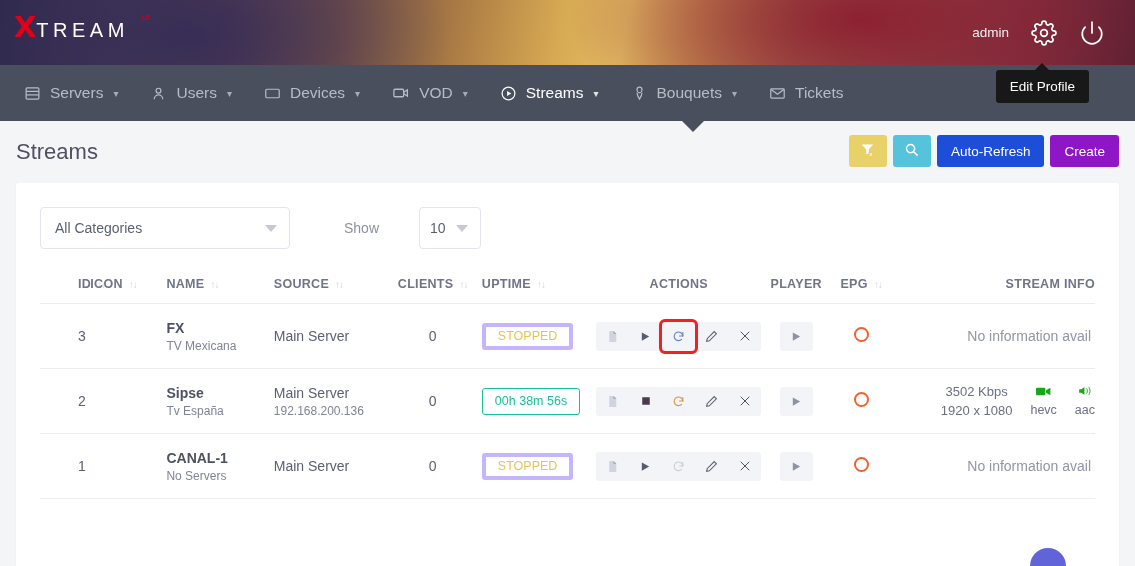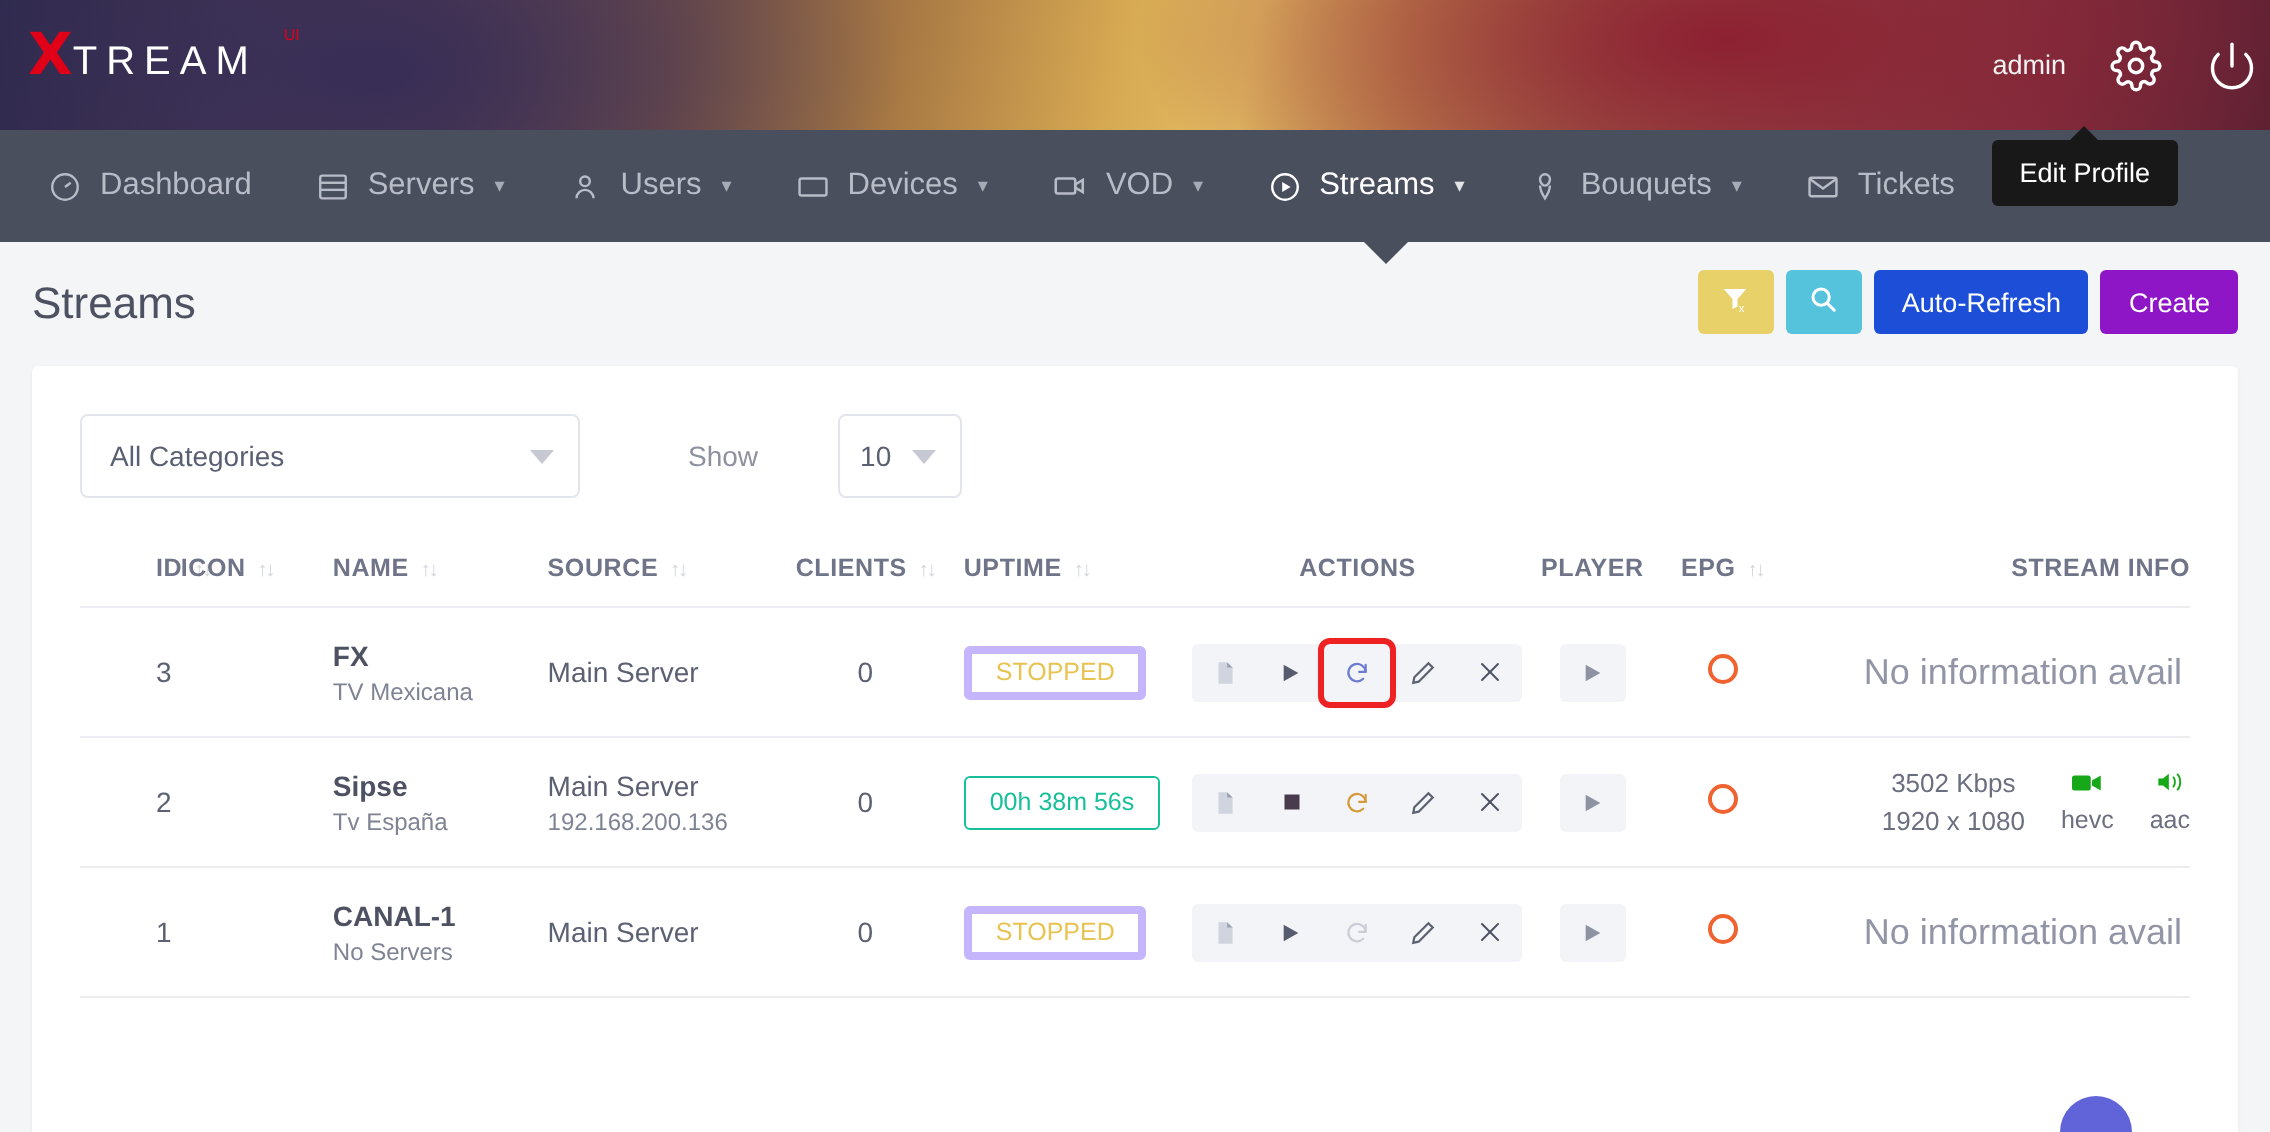--- a/index.html
+++ b/index.html
@@ -44,21 +44,21 @@
     font-family: "DejaVu Sans", sans-serif;
   }
   .logo .rest {
     color: #ffffff; font-size: 20px; font-weight: 400;
     letter-spacing: 4.5px; line-height: 1;
   }
   .logo .sup {
     color: #e00018; font-size: 8px; margin-left: 1px; align-self: flex-start; padding-left: 12px;
   }
   .topbar-right {
-    position: absolute; right: 6px; top: 0; height: 65px;
+    position: absolute; right: 30px; top: 0; height: 65px;
     display: flex; align-items: center; gap: 22px;
   }
   .admin-name { color: #f2f2f2; font-size: 13.5px; }
   .icon-btn { display: flex; align-items: center; justify-content: center; cursor: pointer; }
 
   
   .navbar {
     position: relative;
     height: 56px;
     background: #4a4f5e;
@@ -222,21 +222,21 @@
   .act.disabled { opacity: .45; }
   .play-btn {
     width: 33px; height: 29px; background: #f2f4f7; border-radius: 3px;
     display: inline-flex; align-items: center; justify-content: center;
     cursor: pointer;
   }
   .epg-circle {
     width: 15px; height: 15px; border-radius: 50%;
     border: 2px solid #f0622f; display: inline-block;
   }
-  .info-none { color: #9195a6; font-size: 18px; text-align: right; padding-right: 4px; }
+  .info-none { color: #9195a6; font-size: 14px; text-align: right; padding-right: 4px; }
   .info-grid { display: flex; align-items: center; justify-content: flex-end; gap: 18px; }
   .info-num { text-align: center; color: #6b6f80; font-size: 13px; line-height: 19px; }
   .codec { text-align: center; color: #6b6f80; font-size: 12.5px; }
   .codec .gi { display: block; margin-bottom: 3px; }
 
   
   .bottom-circle {
     position: absolute; left: 1030px; bottom: -18px;
     width: 36px; height: 36px; border-radius: 50%;
     background: #6064d8;
@@ -269,29 +269,20 @@
         <svg width="26" height="26" viewBox="0 0 24 24" fill="none" stroke="#ffffff" stroke-width="1.6" stroke-linecap="round">
           <path d="M18.36 6.64a9 9 0 1 1-12.73 0"></path>
           <line x1="12" y1="2" x2="12" y2="12"></line>
         </svg>
       </span>
     </div>
   </div>
 
   <div class="navbar">
 
-    <div class="nav-item">
-      <span>
-        <svg width="17" height="17" viewBox="0 0 24 24" fill="none" stroke="#b8bcc6" stroke-width="1.7">
-          <circle cx="12" cy="12" r="9"></circle>
-            <path d="M12 12l4-3"></path>
-        </svg>
-      </span>
-      <span>Dashboard</span>
-    </div>
 
     <div class="nav-item">
       <span>
         <svg width="17" height="17" viewBox="0 0 24 24" fill="none" stroke="#b8bcc6" stroke-width="1.7">
           <rect x="3" y="4" width="18" height="16" rx="1.5"></rect>
             <line x1="3" y1="9" x2="21" y2="9"></line>
             <line x1="3" y1="14" x2="21" y2="14"></line>
         </svg>
       </span>
       <span>Servers</span>

